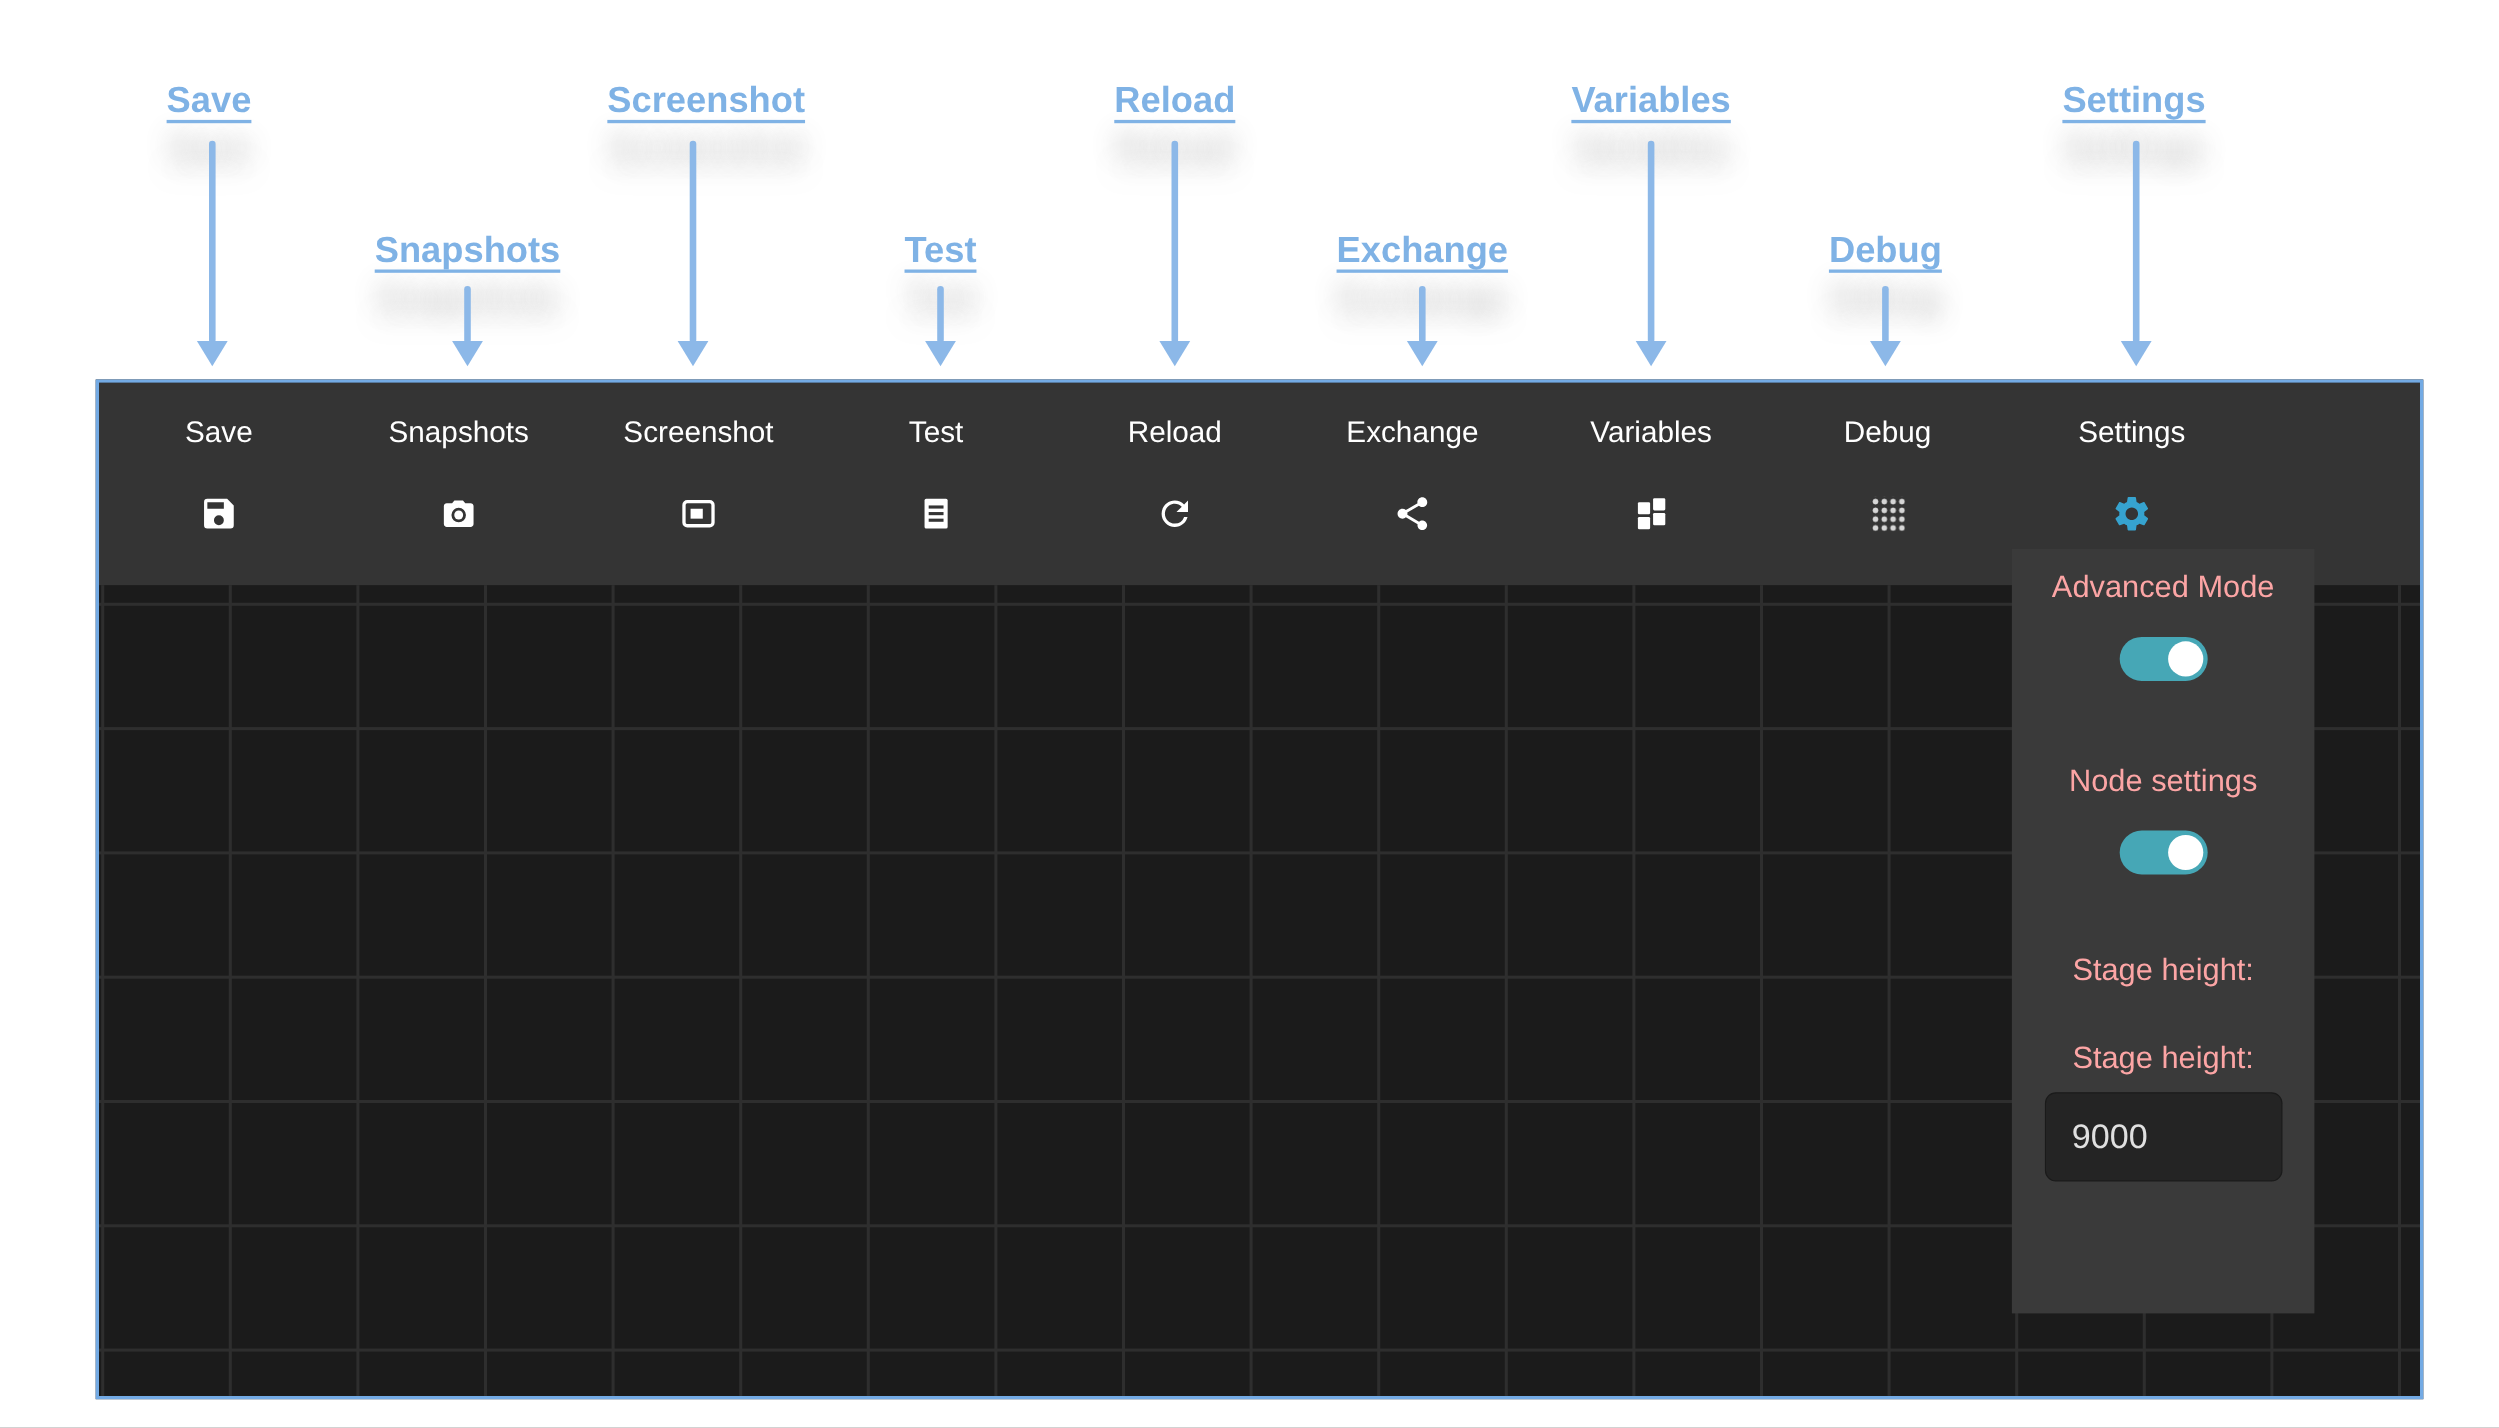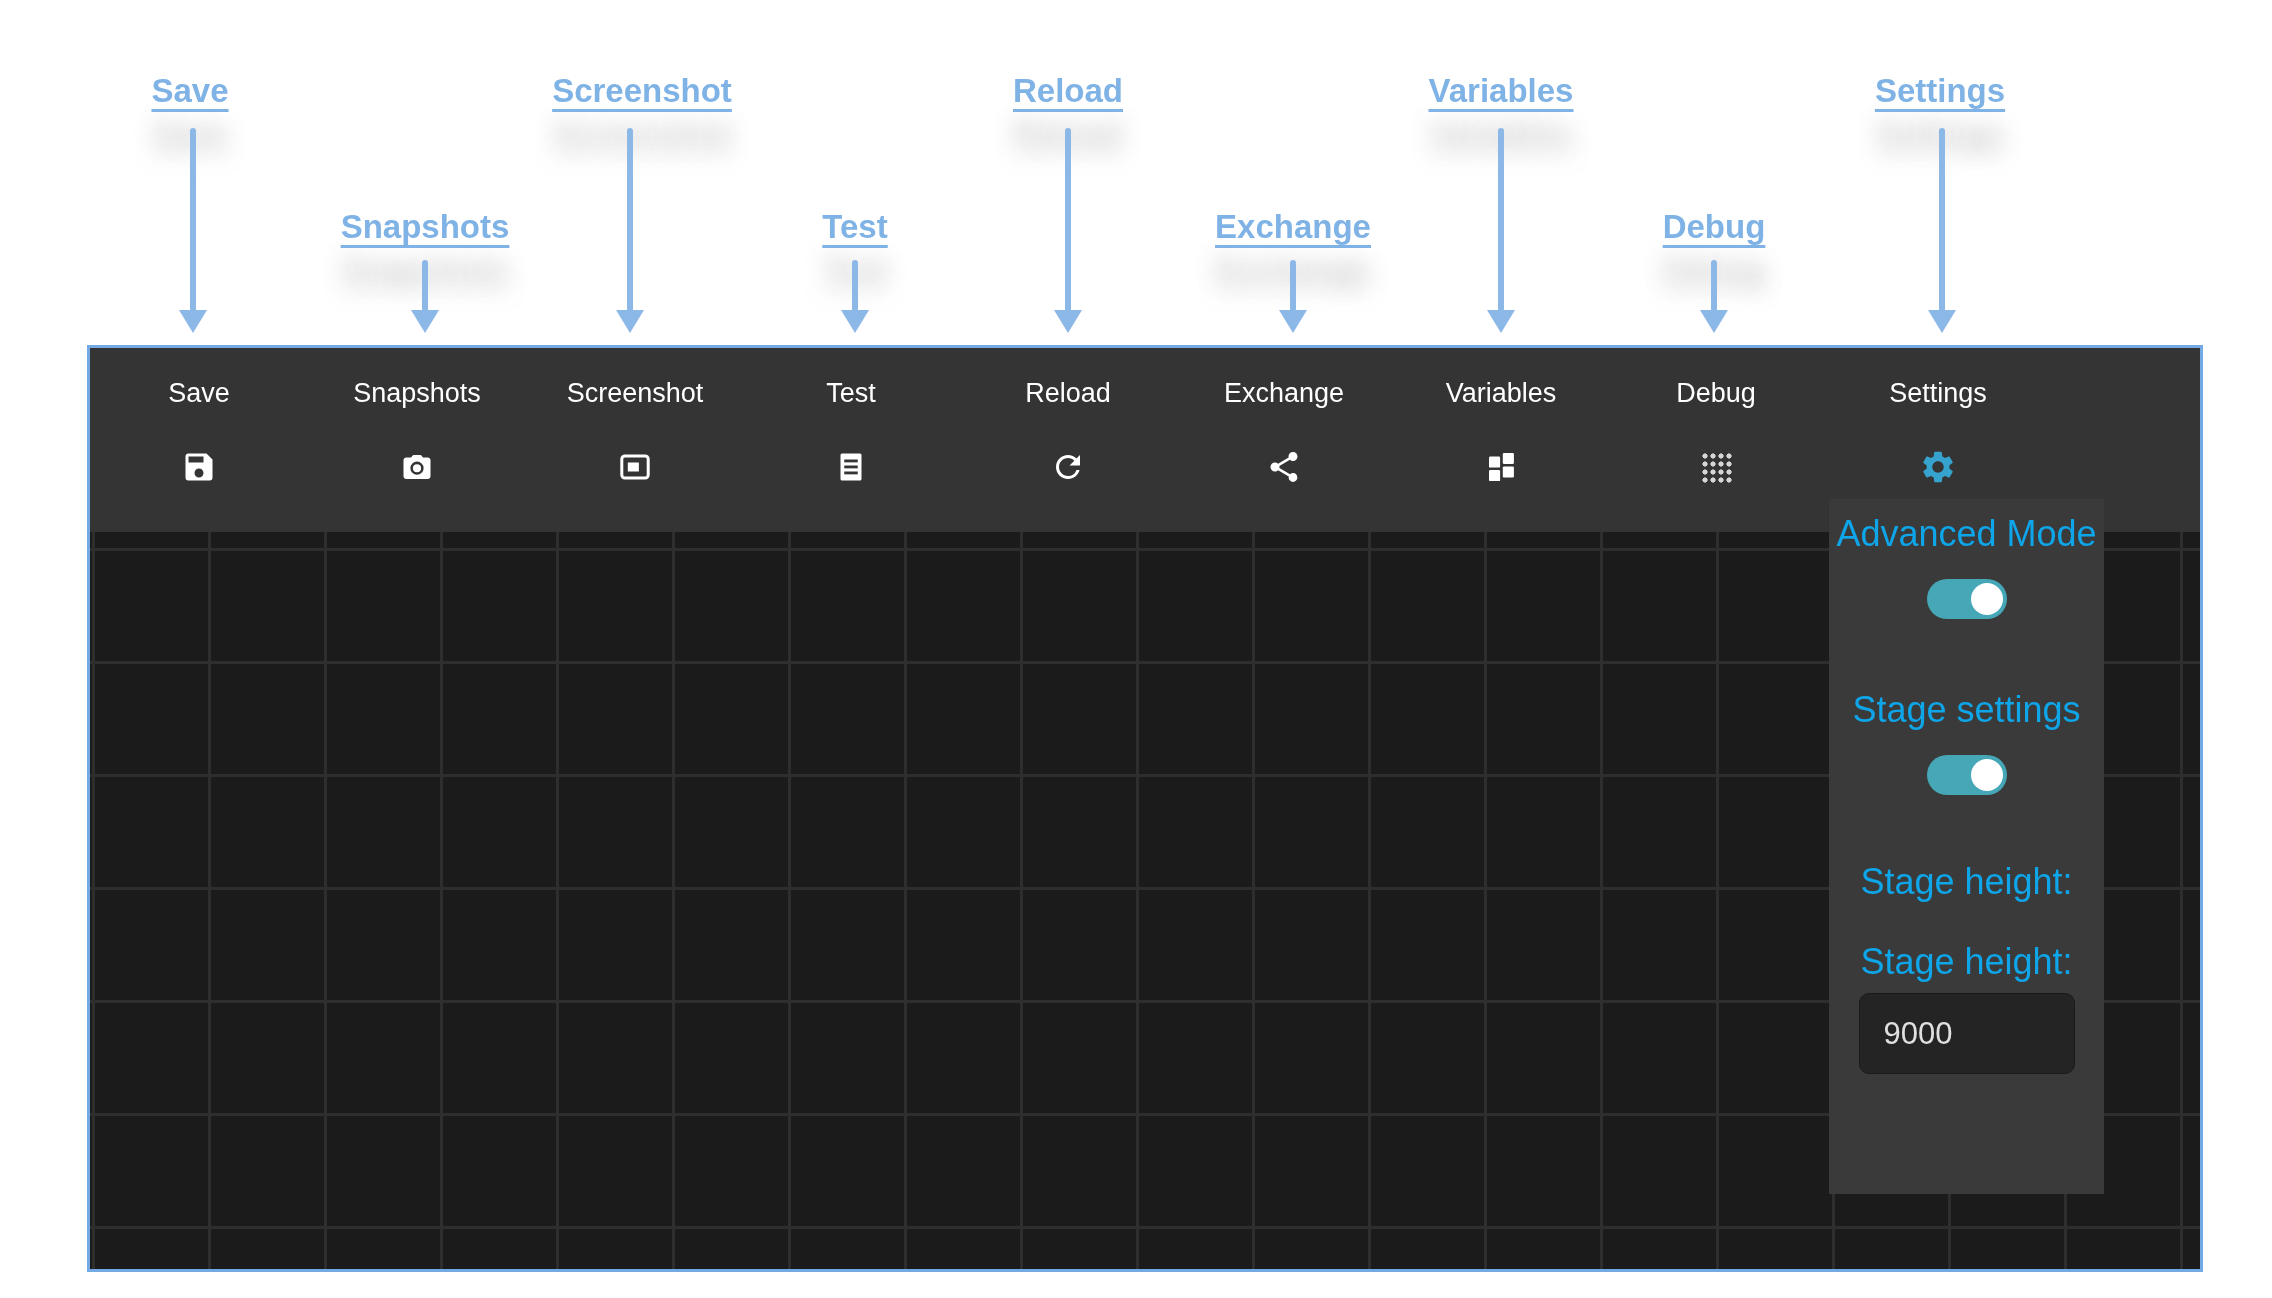--- a/index.html
+++ b/index.html
@@ -116,22 +116,22 @@
     position: absolute;
     left: 1739px; top: 151px;
     width: 275px; height: 695px;
     background: #3a3a3a;
     z-index: 3;
     display: flex;
     flex-direction: column;
     align-items: center;
   }
   .sp-label {
-    font-size: 36px;
-    color: #0ea5e9;
+    font-size: 28px;
+    color: #fca5a5;
     line-height: 34px;
     white-space: nowrap;
   }
   .sp-label.l1 { margin-top: 18px; }
   .sp-label.l2 { margin-top: 74px; }
   .sp-label.l3 { margin-top: 70px; }
   .sp-label.l4 { margin-top: 46px; text-align: center; }
 
   .toggle {
     position: relative;
@@ -303,21 +303,21 @@
     </div>
 
     <div class="stage"></div>
 
     <div class="settings-panel">
       <div class="sp-label l1">Advanced Mode</div>
       <div class="toggle" data-on="true">
           <div class="knob"></div>
         </div>
 
-      <div class="sp-label l2">Stage settings</div>
+      <div class="sp-label l2">Node settings</div>
       <div class="toggle" data-on="true">
           <div class="knob"></div>
         </div>
 
       <div class="sp-label l3">Stage height:</div>
 
       <div class="sp-label l4">Stage height:</div>
       <input class="sp-input" type="text" value="9000" style="">
     </div>
 

